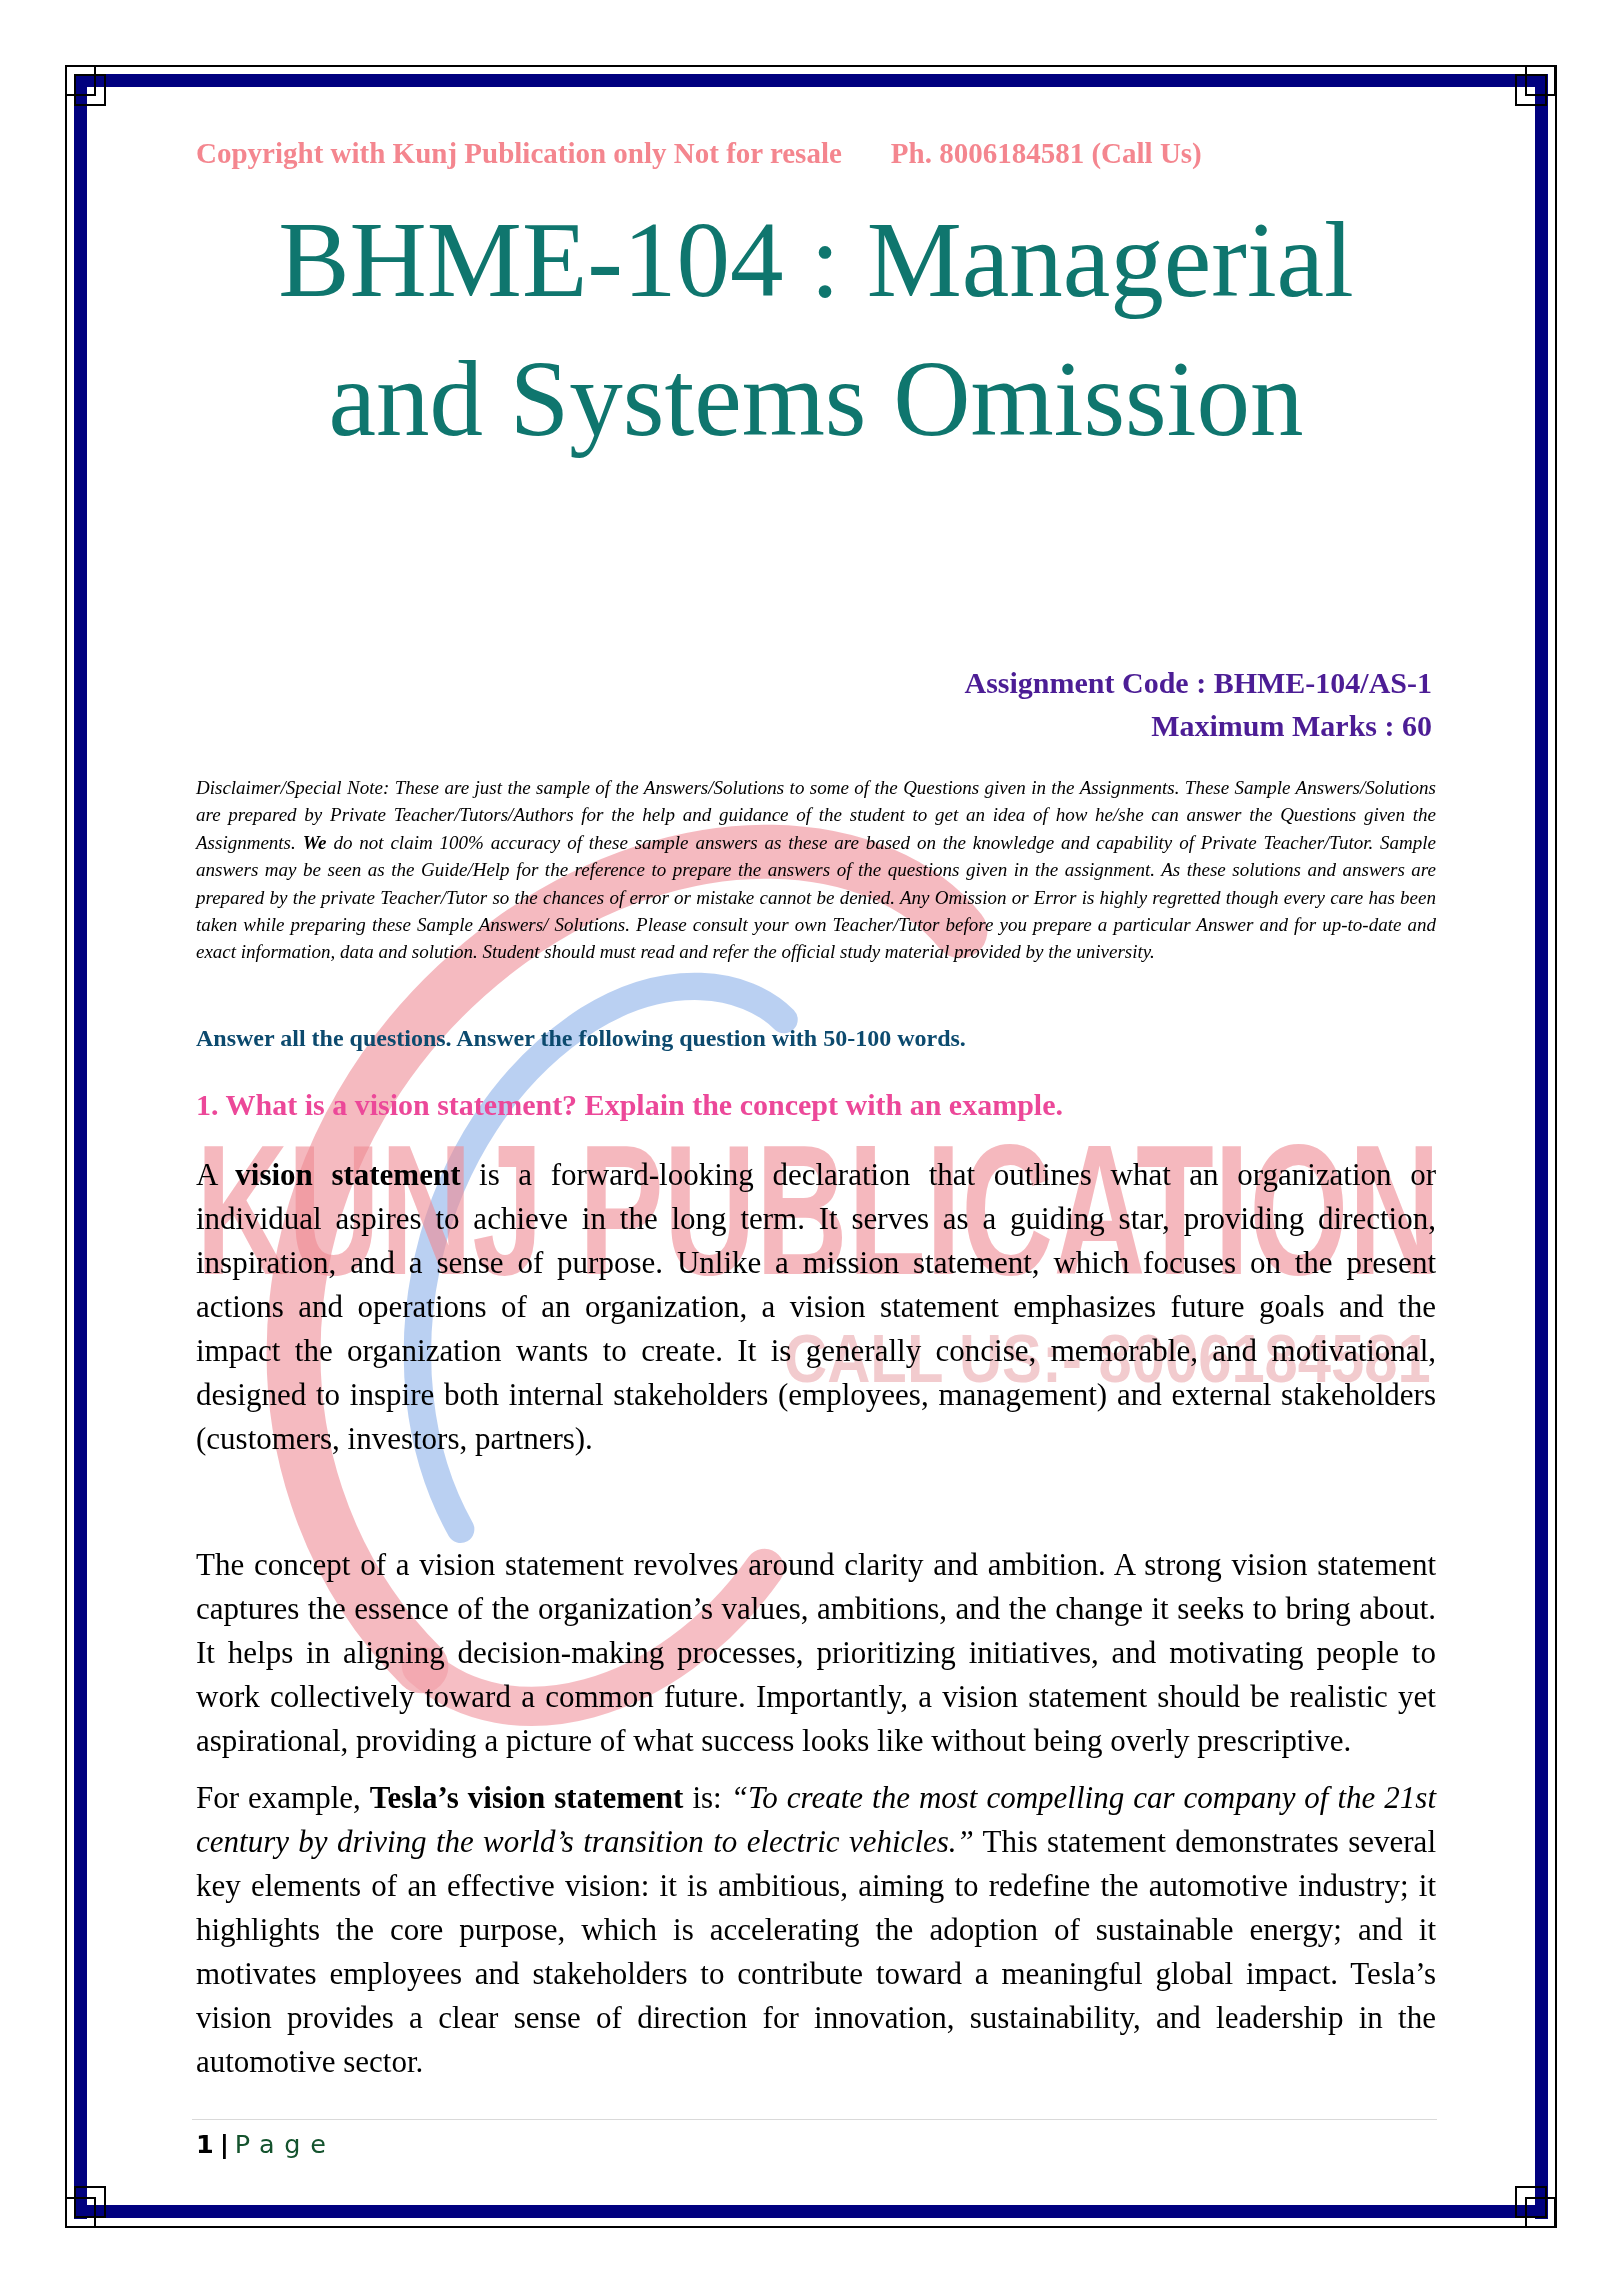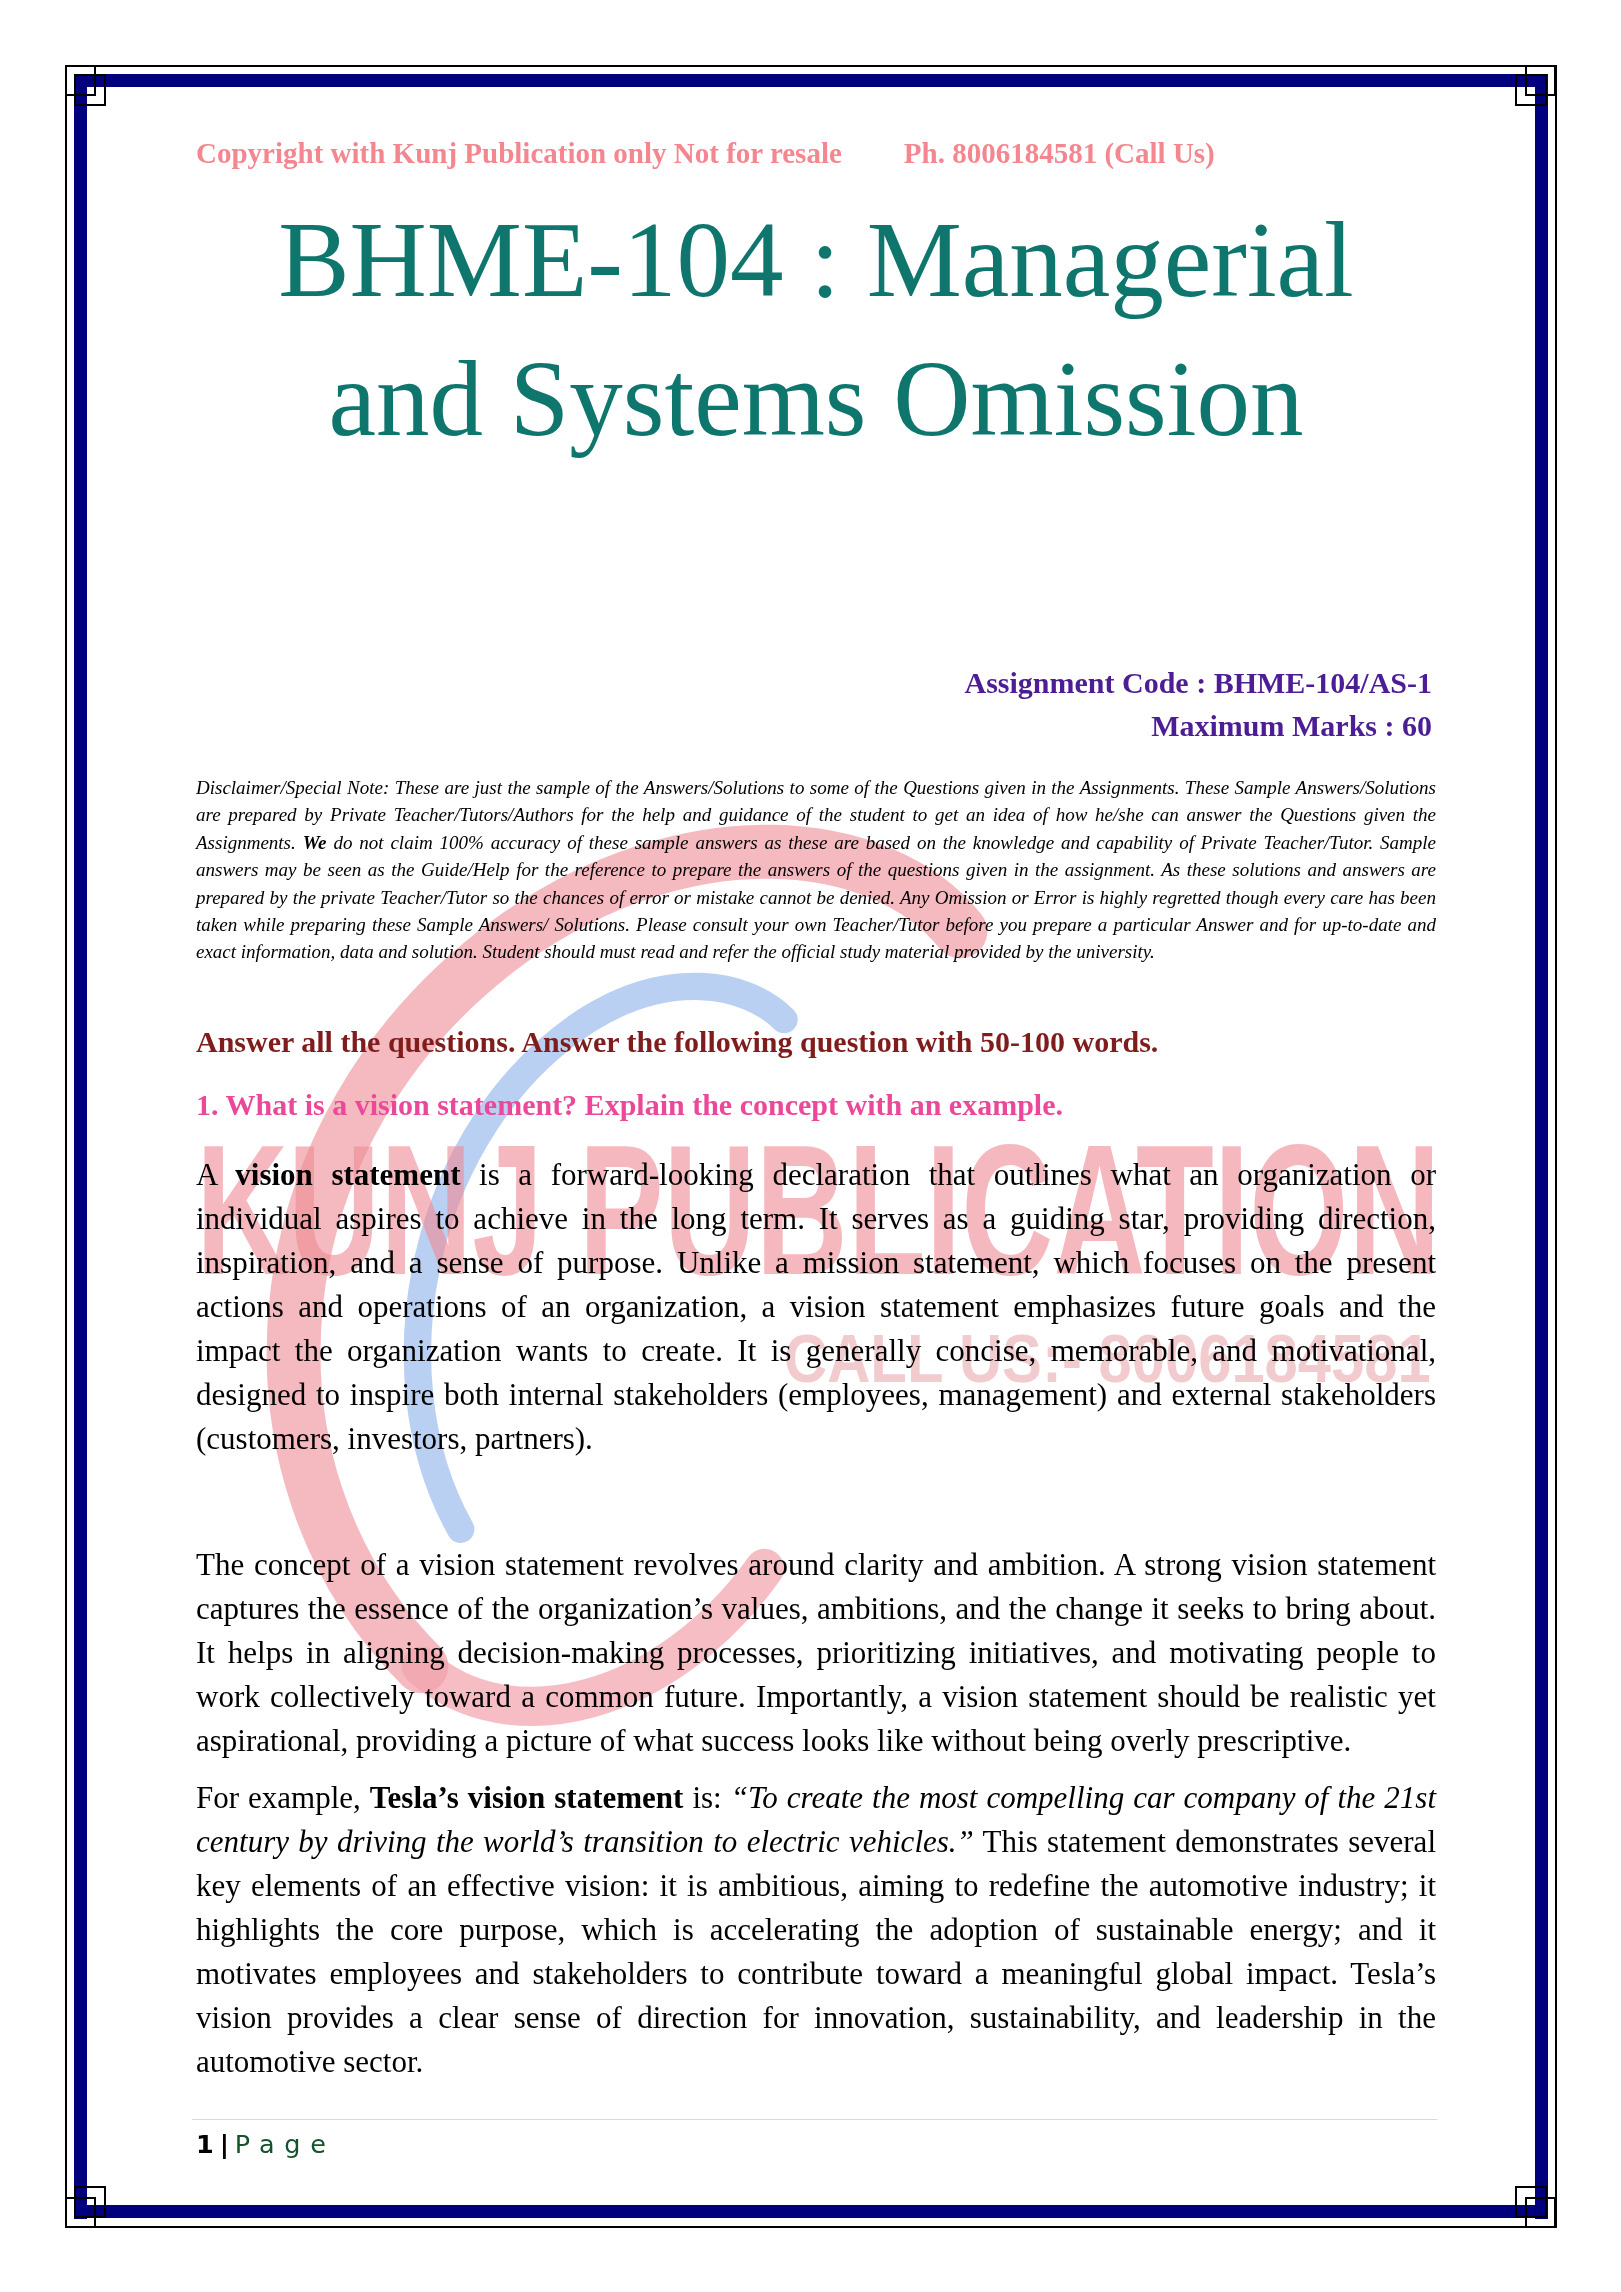--- a/index.html
+++ b/index.html
@@ -1,26 +1,26 @@
 <!DOCTYPE html>
 <html><head>
 <meta charset="utf-8">
 <style>
   html, body { margin:0; padding:0; background:#ffffff; }
   body { width:1621px; height:2293px; position:relative; overflow:hidden; font-family:"Liberation Serif", serif; color:#000; }
   .outer-line { position:absolute; border:2px solid #000; box-sizing:border-box; }
   .blue-band { position:absolute; background:#00007f; }
   .corner-box { position:absolute; width:31px; height:31px; border:2px solid #000; box-sizing:border-box; }
   .copyright { position:absolute; left:196px; top:137px; width:1240px; font-size:29px; font-weight:bold; color:#f4868f; white-space:nowrap; }
-  .copyright .ph { margin-left:62px; }
+  .copyright .ph { margin-left:49px; }
   .title { position:absolute; left:157px; top:191px; width:1318px; text-align:center; font-size:107px; font-weight:normal; color:#0f766e; line-height:139px; }
   .assign { position:absolute; right:189px; top:661px; text-align:right; font-size:30px; font-weight:bold; color:#4c1d95; line-height:43px; }
   .disclaimer { position:absolute; left:196px; top:774px; width:1240px; font-size:19px; font-style:italic; line-height:27.4px; text-align:justify; }
   .disclaimer b { font-style:italic;margin-top:28px; }
-  .instr { position:absolute; left:196px; top:1025px; width:1240px; font-size:30px; font-weight:bold; color:#7f1d1d; white-space:nowrap; }
+  .instr { position:absolute; left:196px; top:1025px; width:1240px; font-size:24px; font-weight:bold; color:#0c4a6e; white-space:nowrap; }
   .question { position:absolute; left:196px; top:1088px; width:1240px; font-size:30px; font-weight:bold; color:#ec4899; white-space:nowrap; }
   .body-text { position:absolute; left:196px; width:1240px; font-size:31px; line-height:44px; text-align:justify; }
   .p1 { top:1153px; }
   .p2 { top:1543px; }
   .p3 { top:1776px; }
   .footer-rule { position:absolute; left:192px; top:2119px; width:1245px; height:1px; background:#d9d9d9; }
   .footer { position:absolute; left:196px; top:2129px; font-family:"DejaVu Sans", sans-serif; font-size:25.5px; }
   .footer .num { font-weight:bold; color:#000; }
   .footer .bar { font-weight:bold; color:#000; margin:0 5.9px; }
   .footer .pg { color:#14532d; letter-spacing:9.8px; }

